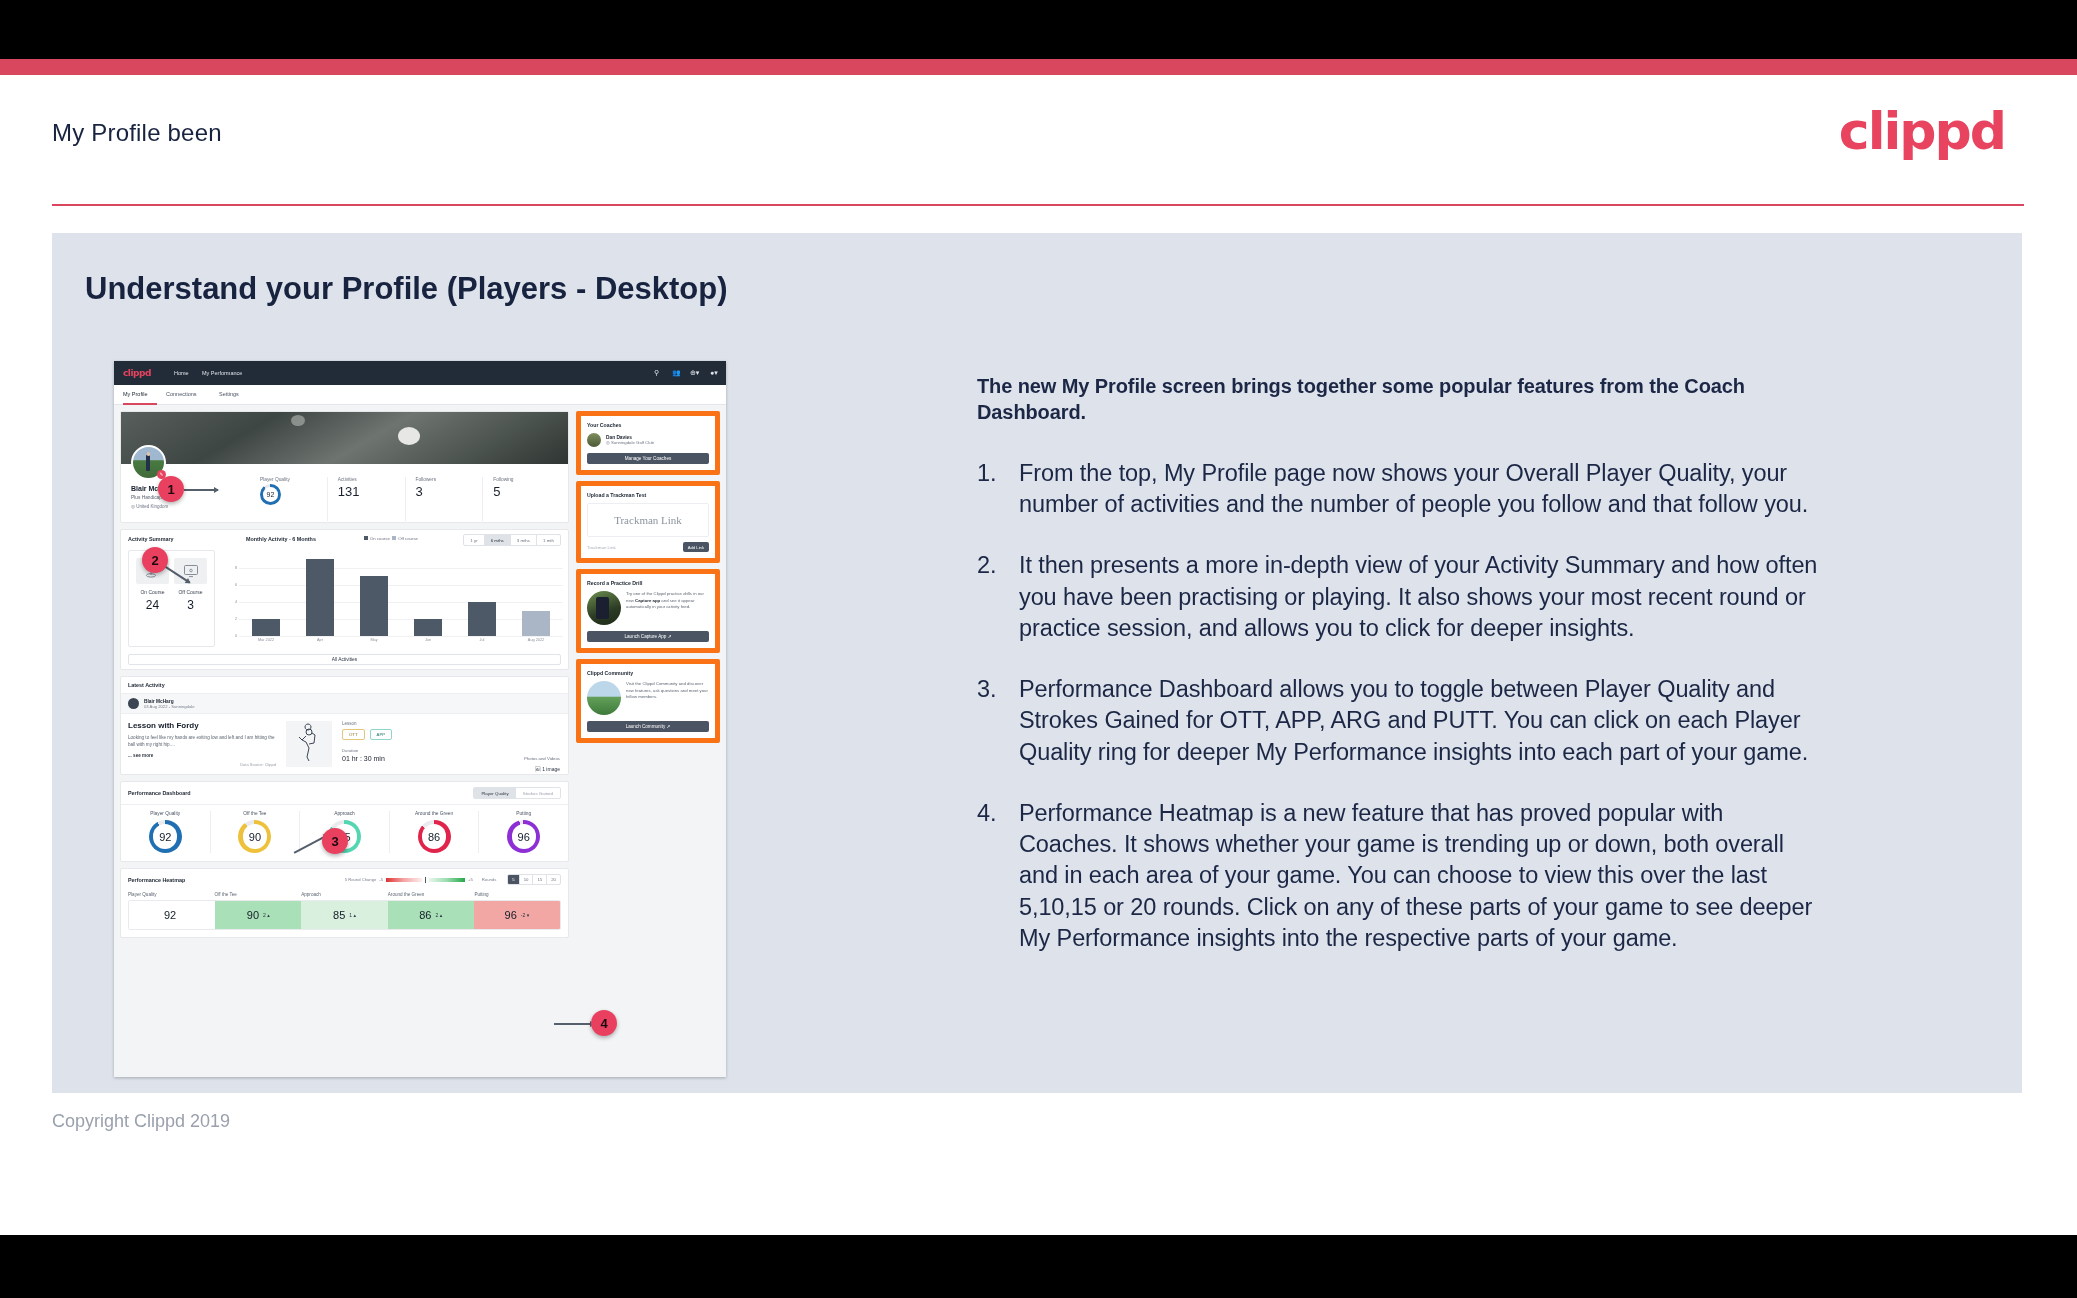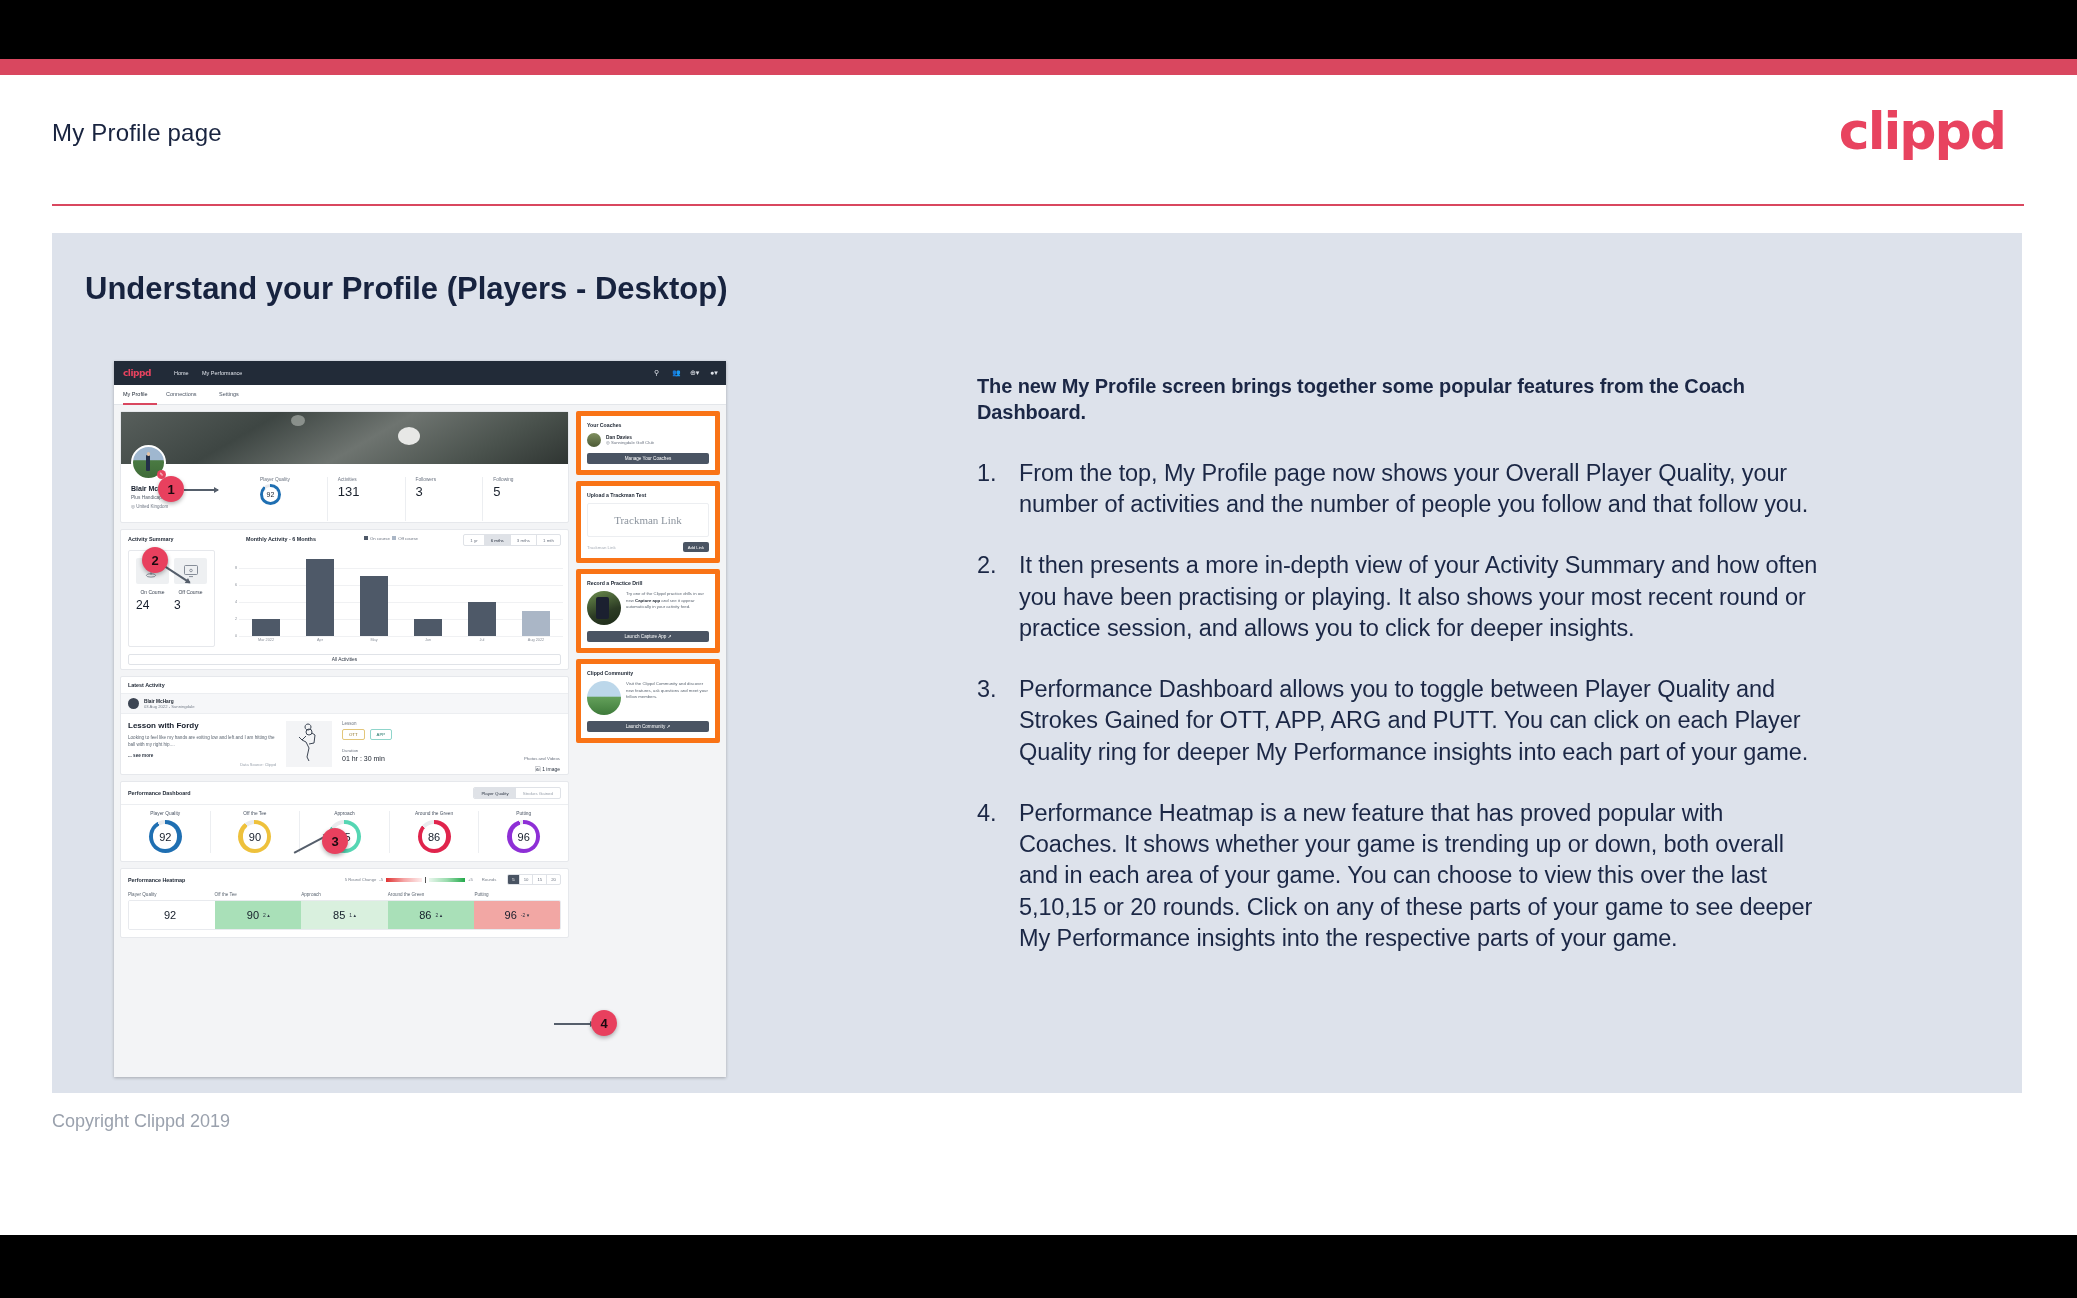--- a/index.html
+++ b/index.html
@@ -125,21 +125,21 @@
   .segctl div.on { background:#dfe2e7; color:#2b3442; }
 
   .tilebox { position:absolute; left:7px; top:20px; width:87px; height:97px;
              border:1px solid #e6e8ec; border-radius:2px; }
   .tiles { display:flex; gap:5px; padding:7px 0 0 7px; }
   .tile { width:33px; height:26px; background:#eef0f2; border-radius:2px; position:relative; }
   .tile svg { position:absolute; left:50%; top:50%; transform:translate(-50%,-50%); }
   .tlab { display:flex; gap:5px; padding:5px 0 0 7px; font-size:5px; color:#3c4553; }
   .tlab div { width:33px; text-align:center; }
   .tval { display:flex; gap:5px; padding:3px 0 0 7px; font-size:12px; color:#151d2b; }
-  .tval div { width:33px; text-align:left; }
+  .tval div { width:33px; text-align:center; }
 
   .plot { position:absolute; left:104px; top:24px; width:338px; height:96px; }
   .yax { position:absolute; left:0; top:0; width:14px; height:82px; }
   .yax span { position:absolute; right:2px; font-size:3.8px; color:#8b919b; transform:translateY(-50%); }
   .grid { position:absolute; left:14px; top:0; right:0; height:82px; }
   .grid .gl { position:absolute; left:0; right:0; height:1px; background:#f0f1f3; }
   .bars { position:absolute; left:14px; right:0; top:0; height:82px; display:flex;
           align-items:flex-end; justify-content:space-around; }
   .bar { width:28px; background:#4e5968; }
   .bar.off { background:#aab6c6; }
@@ -258,21 +258,21 @@
 </style>
 </head>
 <body>
 
 <div class="letterbox-top"></div>
 <div class="accent-bar"></div>
 <div class="letterbox-bot"></div>
 
 <div class="slide">
 
-  <div class="slide-title">My Profile page</div>
+  <div class="slide-title">My Profile been</div>
   <div class="logo">clippd</div>
   <div class="header-rule"></div>
 
   <div class="panel">
 
     <div class="heading1">Understand your Profile (Players - Desktop)</div>
 
     <div class="rt">
       <div class="rt-lead">The new My Profile screen brings together some popular features from the Coach Dashboard.</div>
       <ol class="rt-list">

